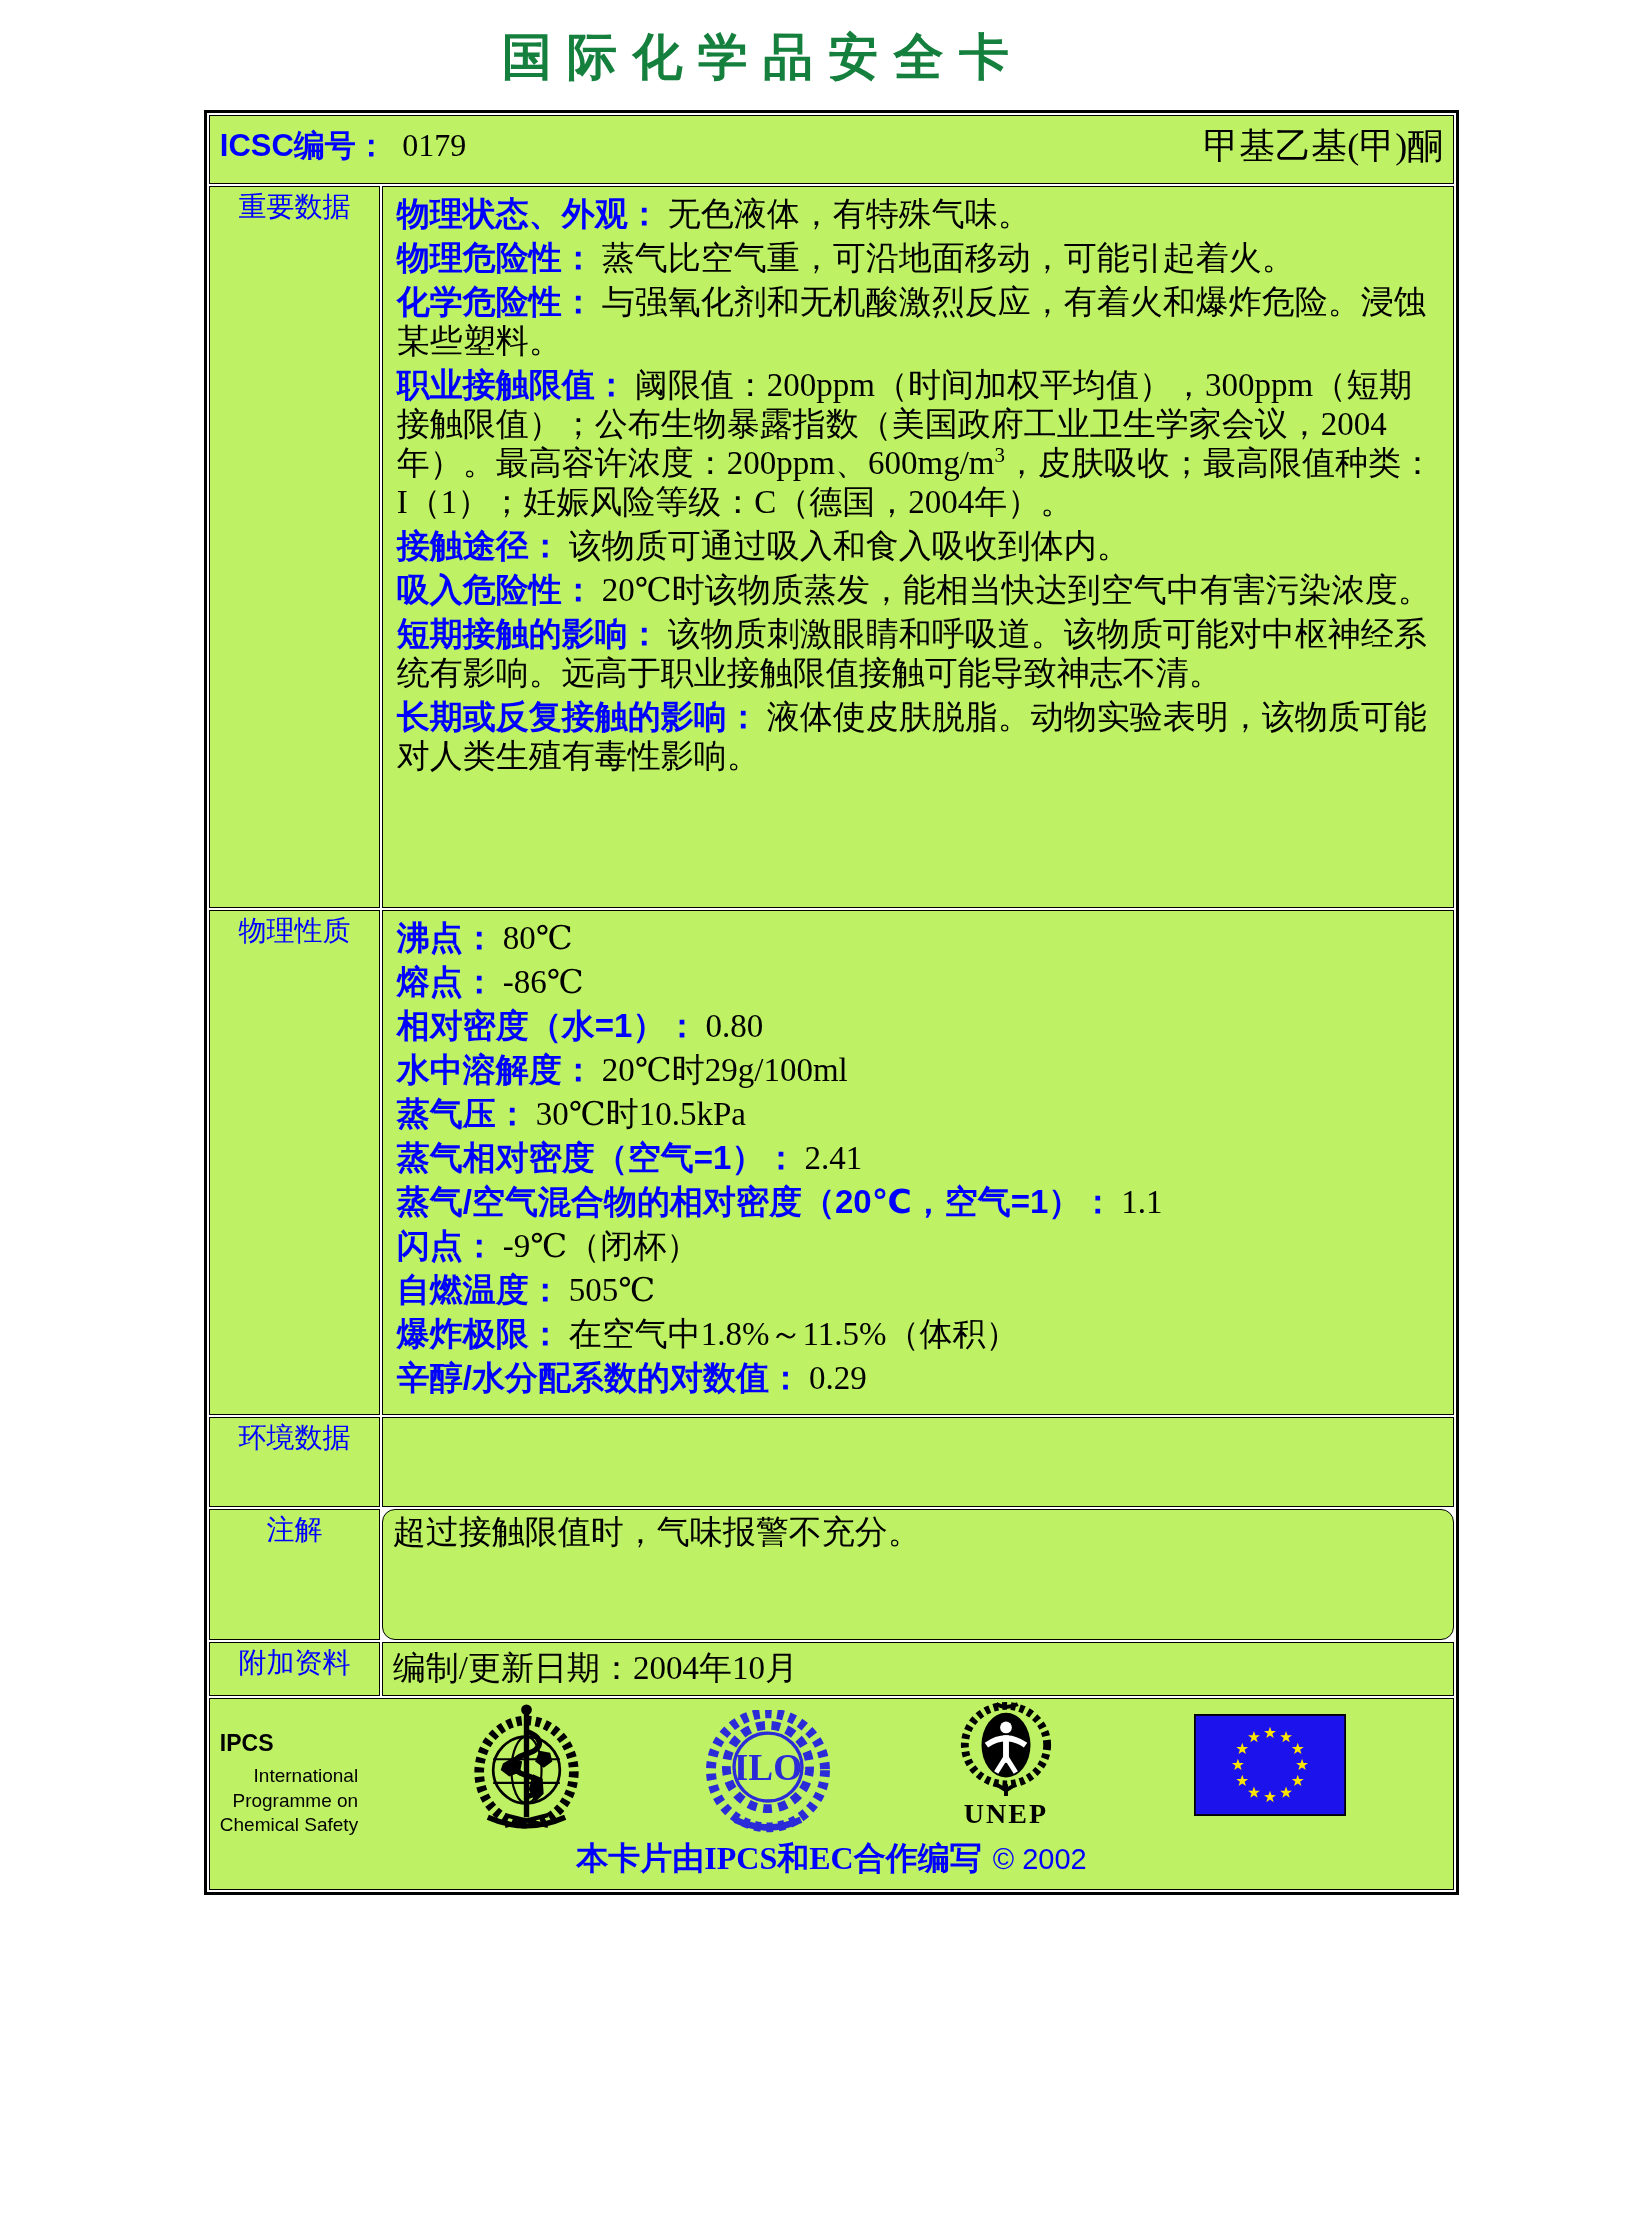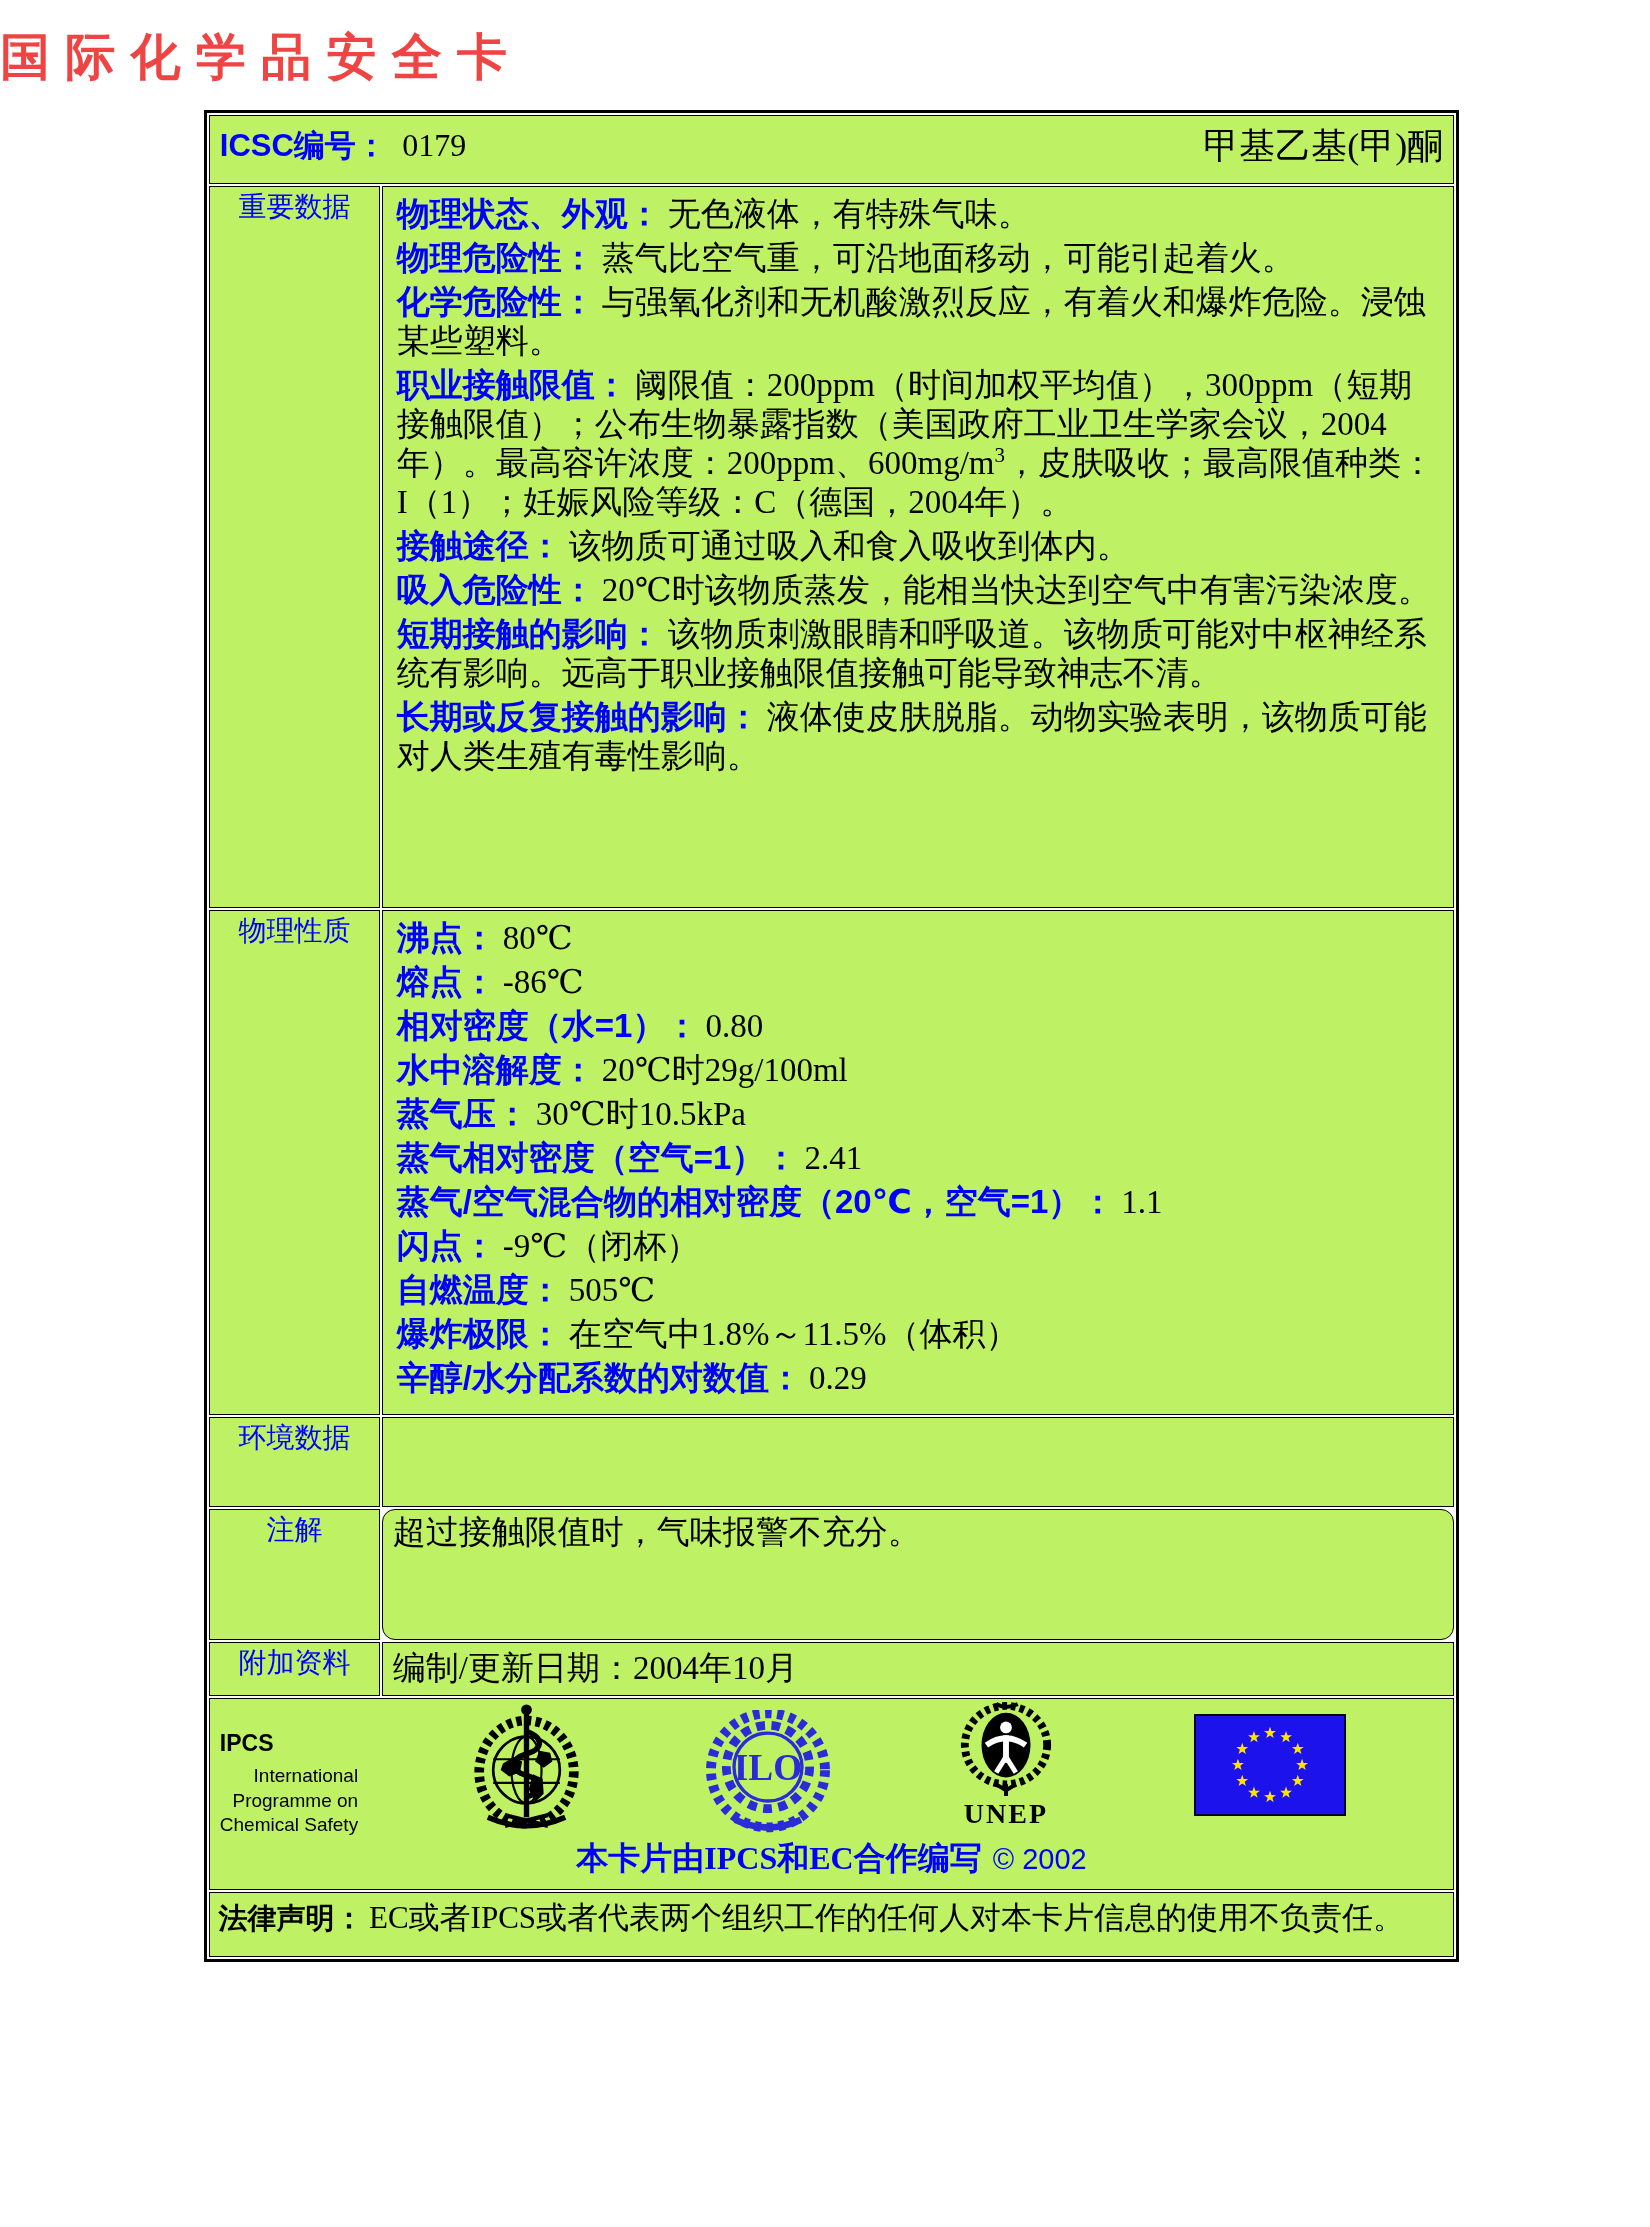--- a/index.html
+++ b/index.html
@@ -1,19 +1,19 @@
 <!DOCTYPE html>
 <html style="font-size:11px"><head>
 <meta charset="utf-8">
 <style>
   html,body{margin:0;padding:0;background:#ffffff;}
   body{width:1650px;height:2227px;position:relative;font-family:"Liberation Serif","DejaVu Serif",serif;color:#000;}
-  .page-title{position:absolute;top:24px;left:0;width:1526px;
+  .page-title{position:absolute;top:24px;left:0;width:1526px;text-align:center;
     font-family:"Liberation Serif","DejaVu Serif",serif;font-weight:bold;
-    font-size:50px;letter-spacing:15.3px;color:#ef4444;}
+    font-size:50px;letter-spacing:15.3px;color:#15803d;}
   table.card{position:absolute;left:204px;top:110px;width:1255px;
     border:3.5px solid #000;border-collapse:separate;border-spacing:2.8px;table-layout:fixed;background:#fff;}
   table.card td{border:1.4px solid #000;vertical-align:top;background:#bef264;}
   td.side-label{vertical-align:middle;text-align:center;
     font-family:"Liberation Sans","DejaVu Sans",sans-serif;font-weight:normal;
     font-size:28px;color:#0000FF;}
   td.content{padding:2.8px 7px 2.8px 9.8px;font-size:33px;line-height:39px;}
   .item{margin:4px;}
   .lbl{font-family:"Liberation Sans","DejaVu Sans",sans-serif;font-weight:bold;color:#0000FF;padding-right:7px;}
   .val{color:#000;}
@@ -187,20 +187,15 @@
           <use href="#star" transform="translate(86,33.2)"></use>
         </svg>
       </div>
 
       <div class="caption">
         <span class="caption-main">本卡片由IPCS和EC合作编写</span><span class="caption-copy">© 2002</span>
       </div>
     </td>
   </tr>
 
-  <tr>
-    <td colspan="2" class="legal-cell" style="height:54px;">
-      <span class="legal-label">法律声明：</span><span class="legal-text">EC或者IPCS或者代表两个组织工作的任何人对本卡片信息的使用不负责任。</span>
-    </td>
-  </tr>
 </tbody>
   </table>
 
 
 </body></html>

